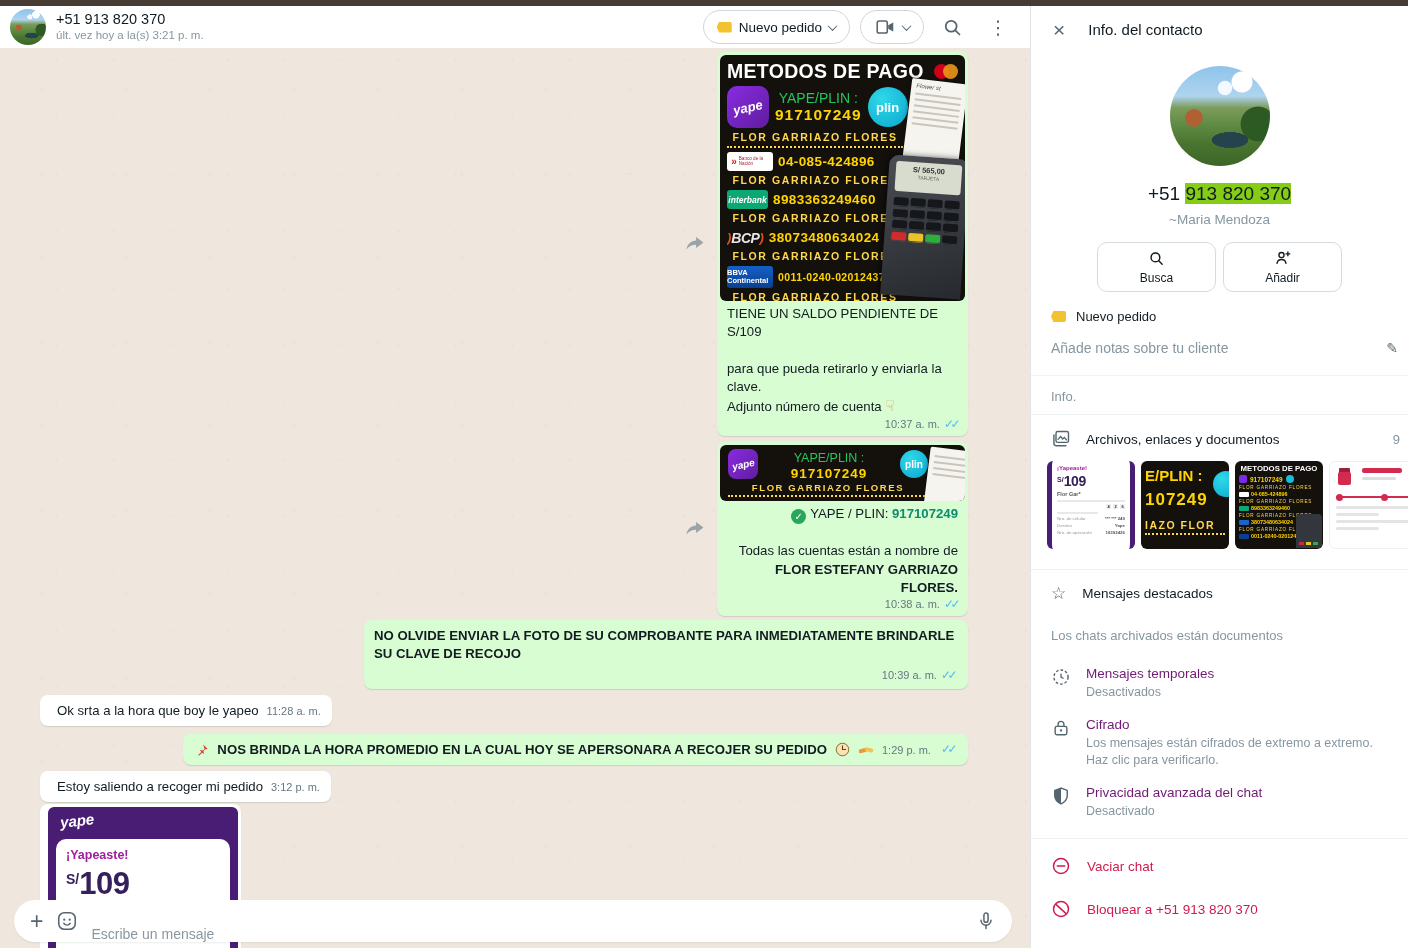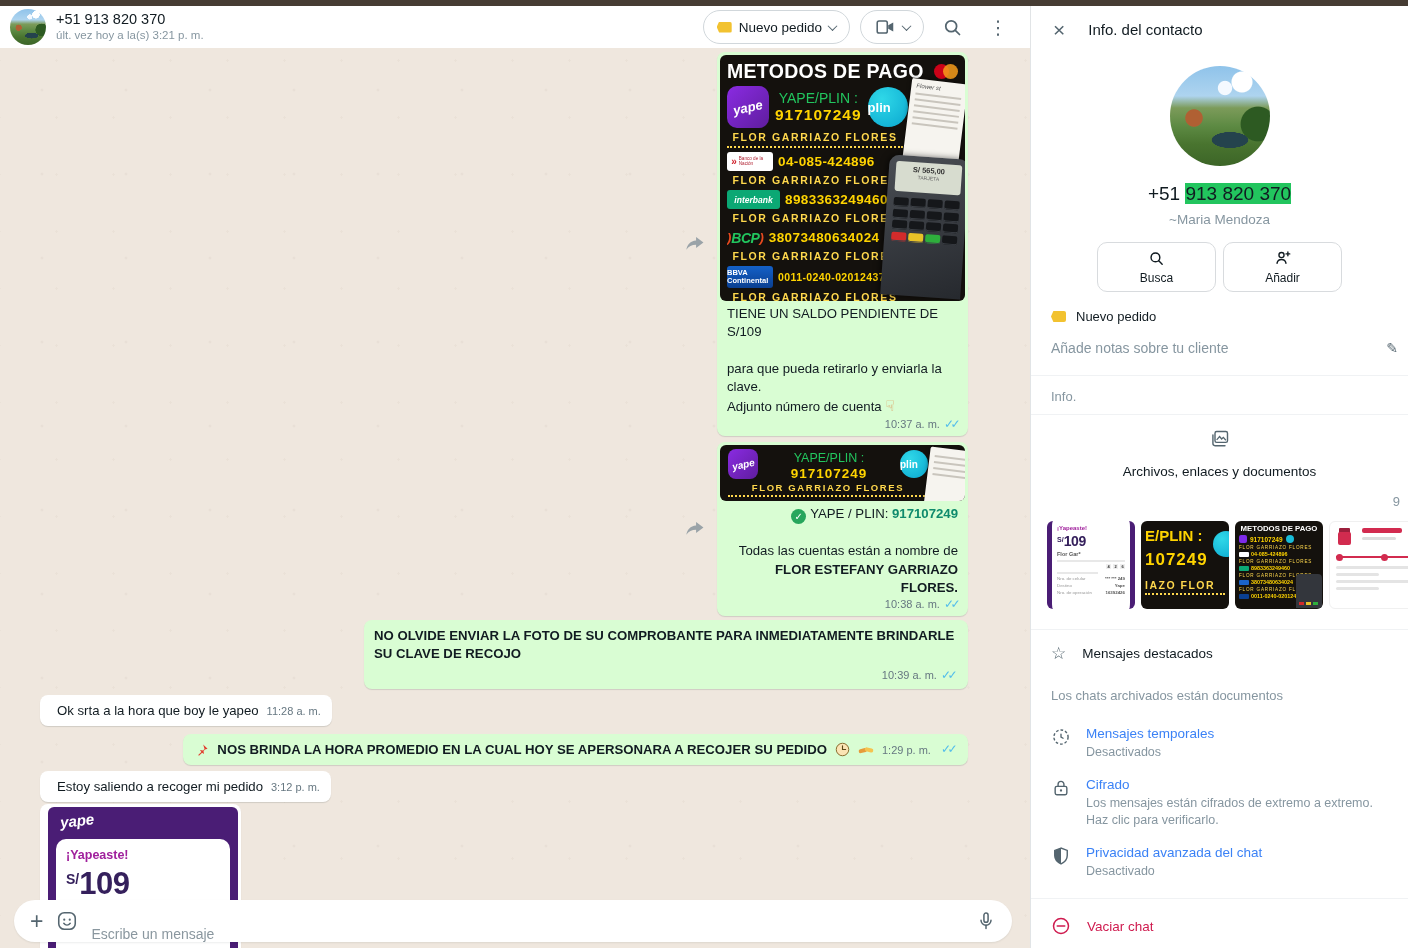--- a/index.html
+++ b/index.html
@@ -52,33 +52,33 @@
   .mc-logo { margin-left:auto; display:flex; }
   .mc-logo i { width:15px; height:15px; border-radius:50%; display:block; }
   .mc-red { background:#eb001b; opacity:.85; }
   .mc-org { background:#f79e1b; margin-left:-6px; opacity:.85; }
   .pay-apps { display:flex; align-items:center; gap:6px; margin-top:3px; width:170px; }
   .yape-ic { width:42px; height:42px; background:linear-gradient(135deg,#8a2be2,#5f1d9e); border-radius:10px; display:flex; align-items:center; justify-content:center; flex:0 0 42px; }
   .yape-ic i { color:#fff; font-style:italic; font-weight:bold; font-size:13px; transform:rotate(-12deg); }
   .pay-center { flex:1; text-align:center; }
   .yp-label { display:block; color:#22c55e; font-weight:normal; font-size:14px; }
   .yp-num { display:block; color:#ffd400; font-weight:bold; font-size:15.5px; letter-spacing:1px; }
-  .plin-ic { width:40px; height:40px; background:radial-gradient(circle at 35% 30%,#2fd8e8,#0aa7cf); border-radius:50%; display:flex; align-items:center; justify-content:flex-start; flex:0 0 40px; }
+  .plin-ic { width:40px; height:40px; background:radial-gradient(circle at 35% 30%,#2fd8e8,#0aa7cf); border-radius:50%; display:flex; align-items:center; justify-content:center; flex:0 0 40px; }
   .plin-ic i { color:#fff; font-weight:bold; font-size:13px; font-style:normal; }
   .owner { color:#ffd84d; font-size:10.5px; font-weight:600; letter-spacing:1.6px; margin-top:3px; width:176px; text-align:center; white-space:nowrap; }
   .owner-dot { border-bottom:2px dotted #ffd84d; padding-bottom:3px; }
   .brow { display:flex; align-items:center; gap:5px; margin-top:4px; width:176px; }
   .blogo { height:19px; border-radius:3px; display:flex; align-items:center; justify-content:center; overflow:hidden; flex:0 0 auto; }
   .bn { background:#fff; width:46px; gap:2px; }
   .bn b { color:#d0202c; font-size:10px; line-height:1; }
   .bn i { color:#b02030; font-size:4.6px; font-style:normal; line-height:1.05; width:30px; }
-  .ib { background:#0ba874; width:53px; color:#fff; font-size:8.5px; font-weight:bold; font-style:italic; }
+  .ib { background:#0ba874; width:41px; color:#fff; font-size:8.5px; font-weight:bold; font-style:italic; }
   .bcp { background:none; }
   .bcp i { color:#e84a1f; font-weight:bold; font-size:13px; font-style:italic; }
-  .bcp b { color:#22c55e; font-weight:bold; font-size:14px; font-style:italic; letter-spacing:-.5px; }
+  .bcp b { color:#e5e5e5; font-weight:bold; font-size:14px; font-style:italic; letter-spacing:-.5px; }
   .bbva { background:linear-gradient(180deg,#1460c8,#0a3f91); width:46px; flex-direction:column; color:#fff; font-size:7.5px; font-weight:bold; line-height:1.1; height:22px; }
   .bnum { color:#ffd400; font-weight:bold; font-size:13.5px; letter-spacing:.4px; white-space:nowrap; }
   .bnum.small { font-size:10.5px; }
   .paper { position:absolute; right:2px; top:26px; width:56px; height:84px; background:#f6f4ef; transform:rotate(7deg); border-radius:2px; padding:4px 5px; box-shadow:0 0 4px rgba(0,0,0,.5); }
   .paper span { font-size:6px; color:#555; font-style:italic; display:block; }
   .paper i { display:block; height:2px; background:#c9c5bd; margin-top:4px; }
   .pos { position:absolute; right:0px; top:102px; width:80px; height:140px; background:linear-gradient(160deg,#4a4e54,#26292e); border-radius:10px 10px 0 0; transform:rotate(4deg); padding:6px 7px; box-shadow:-2px 0 6px rgba(0,0,0,.55); }
   .pos-screen { background:#d7dccf; border-radius:3px; height:30px; text-align:center; padding-top:3px; }
   .pos-screen span { display:block; font-size:7.5px; color:#333; font-weight:bold; }
   .pos-screen .pos-sub { font-size:5px; font-weight:normal; color:#666; }
@@ -133,30 +133,30 @@
   .composer-input { flex:1; border:none; outline:none; font-size:14px; color:#111b21; font-family:"Liberation Sans",sans-serif; background:none;margin-top:26px; }
   .composer-input::placeholder { color:#8a979f; }
 
   
   .info-panel { flex:1; background:#fff; border-left:1px solid #e1e4e6; overflow:hidden; position:relative; }
   .ip-header { height:50px; display:flex; align-items:center; gap:23px; padding:8px 22px 0; }
   .x-ic { font-size:21px; color:#54656f; cursor:pointer; line-height:1; }
   .ip-title { font-size:15px; color:#111b21; }
   .ip-avatar { width:100px; height:100px; border-radius:50%; margin:16px auto 0; cursor:pointer; }
   .ip-phone { text-align:center; font-size:19px; color:#111b21; margin-top:17px; }
-  .ip-phone .hl { background:#22c55e; }
+  .ip-phone .hl { background:#84cc16; }
   .ip-push { text-align:center; font-size:13.5px; color:#8696a0; margin-top:7px; }
   .ip-actions { display:flex; justify-content:center; gap:7px; margin-top:15px; }
   .ip-btn { width:119px; height:50px; border:1px solid #d8dbde; border-radius:10px; background:#fff; display:flex; flex-direction:column; align-items:center; justify-content:center; gap:4px; font-size:12px; color:#111b21; cursor:pointer; }
   .ip-order { display:flex; align-items:center; gap:10px; padding:17px 20px 0; font-size:13px; color:#111b21; }
   .ip-notes { display:flex; align-items:flex-start; padding:16px 20px 13px; color:#8696a0; font-size:14px; }
   .pencil { margin-left:auto; margin-right:-10px; color:#54656f; font-size:14px; }
   .divider { border-top:1px solid #f0f2f4; margin:6px 0 0; }
   .ip-info-label { padding:13px 20px 4px; color:#8696a0; font-size:13px; }
-  .ip-media-row { display:flex; align-items:center; gap:15px; padding:14px 20px 10px; font-size:13.5px; color:#111b21; cursor:pointer;flex-direction:column; }
+  .ip-media-row { display:flex; align-items:center; gap:15px; padding:14px 20px 10px; font-size:13.5px; color:#111b21; cursor:pointer; }
   .media-count { margin-left:auto; margin-right:-12px; color:#8696a0; font-size:13px; }
   .thumbs { display:flex; gap:6px; padding:2px 0 14px 16px; overflow:hidden; }
   .thumb { width:88px; height:88px; border-radius:6px; overflow:hidden; flex:0 0 auto; position:relative; cursor:pointer; }
   .t-receipt { background:#fff; border-left:5px solid #4a1d75; border-right:5px solid #4a1d75; padding:4px 5px; }
   .tr-title { color:#a0209c; font-size:6px; font-weight:bold; }
   .tr-amt { color:#35205c; margin-top:1px; }
   .tr-amt span { font-size:7px; font-weight:bold; vertical-align:4px; }
   .tr-amt b { font-size:14px; letter-spacing:-.3px; }
   .tr-name { font-size:5.5px; color:#555; font-weight:bold; margin-top:1px; }
   .tr-bar { height:2px; background:#e8e8e8; margin-top:3px; }
@@ -192,21 +192,21 @@
   .tt-line i.d2 { left:45px; }
   .tt-bars { margin-top:8px; }
   .tt-bars i { display:block; height:3px; background:#e4e4e4; border-radius:2px; margin-top:4px; }
   .tt-bars i.short { width:55%; }
 
   .ip-row { display:flex; align-items:center; gap:16px; padding:15px 20px 10px; font-size:13.5px; color:#111b21; cursor:pointer; }
   .star-ic { font-size:17px; color:#54656f; line-height:1; }
   .archived-note { padding:16px 20px 10px; color:#8696a0; font-size:13px; }
   .setting { display:flex; gap:15px; padding:13px 20px 2px; align-items:flex-start; cursor:pointer; }
   .set-ic { width:20px; flex:0 0 20px; margin-top:1px; }
-  .set-title { font-size:13.5px; color:#3b82f6; }
+  .set-title { font-size:13.5px; color:#701a75; }
   .set-sub { font-size:12.5px; color:#8696a0; margin-top:3px; line-height:1.4; max-width:310px; }
   .danger-row { display:flex; gap:16px; padding:17px 20px 6px; color:#cf1b4f; font-size:13.5px; align-items:center; cursor:pointer; }
   .danger-row svg { flex:0 0 20px; }
 </style>
 </head>
 <body>
 
 <div class="app">
   <div class="top-strip"></div>
 

